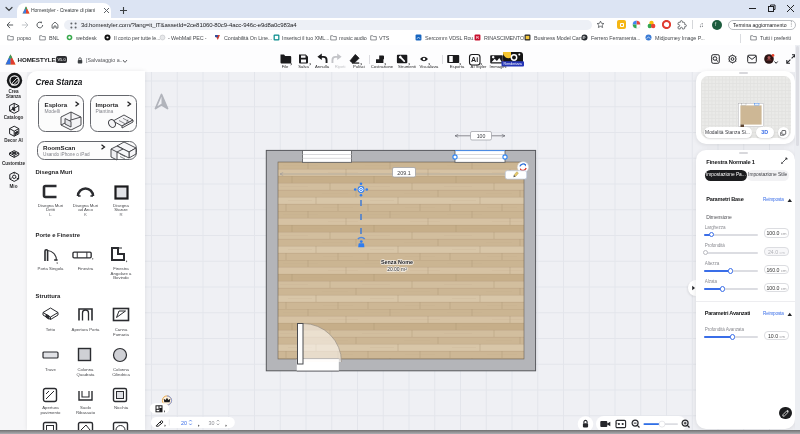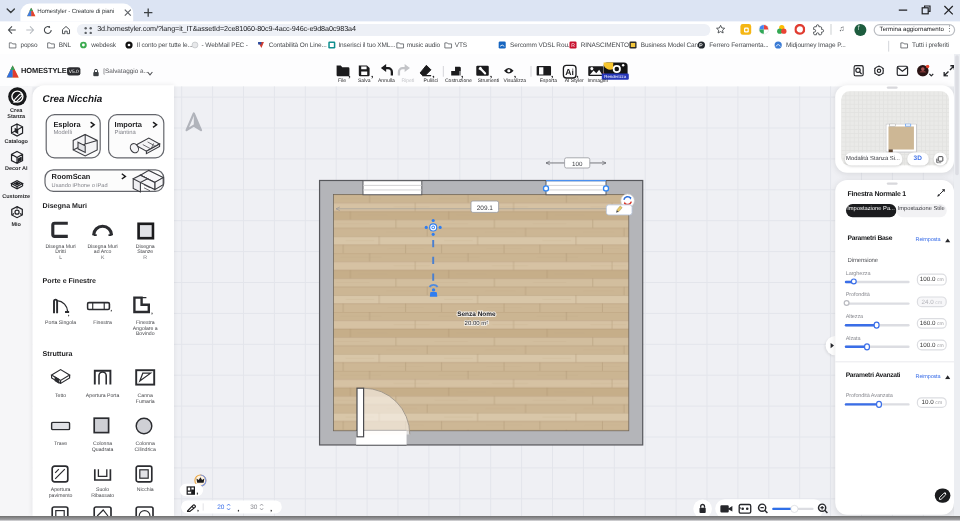--- a/index.html
+++ b/index.html
@@ -501,21 +501,21 @@
       </g>
  </g>
 </svg>
 <div class="raillab" style="left:0;top:89px;">Crea<br>Stanza</div>
 <div class="raillab" style="left:0;top:115px;">Catalogo</div>
 <div class="raillab" style="left:0;top:138px;">Decor AI</div>
 <div class="raillab" style="left:0;top:160.5px;">Customize</div>
 <div class="raillab" style="left:0;top:183.5px;">Mio</div>
 <div id="lpanel" class="abs"></div>
 
-<div class="abs" style="left:35.5px;top:77.5px;font-size:8.2px;font-weight:bold;font-style:italic;color:#141518;">Crea Nicchia</div>
+<div class="abs" style="left:35.5px;top:77.5px;font-size:8.2px;font-weight:bold;font-style:italic;color:#141518;">Crea Stanza</div>
 <div class="card" style="left:38px;top:95px;width:45.5px;height:36.5px;"></div>
 <div class="card" style="left:89.5px;top:95px;width:47.5px;height:36.5px;"></div>
 <div class="card" style="left:37px;top:141px;width:100px;height:19.3px;"></div>
 <div class="abs" style="left:44.5px;top:100.5px;font-size:6.2px;font-weight:bold;color:#1c1c1e;">Esplora</div>
 <svg class="abs" style="left:74px;top:101px;" width="6" height="6" viewBox="0 0 6 6">
     <path d="M1.5 0.8 L4.5 3 L1.5 5.2" stroke="#1c1c1e" stroke-width="1.2" fill="none"></path>
   </svg>
 <div class="abs" style="left:44.5px;top:109px;font-size:4.9px;color:#82838a;">Modelli</div>
 <svg class="abs" style="left:60px;top:111px;" width="23" height="20" viewBox="0 0 23 20">
     <g stroke="#3a3b40" stroke-width="0.9" fill="#f4f4f6">

